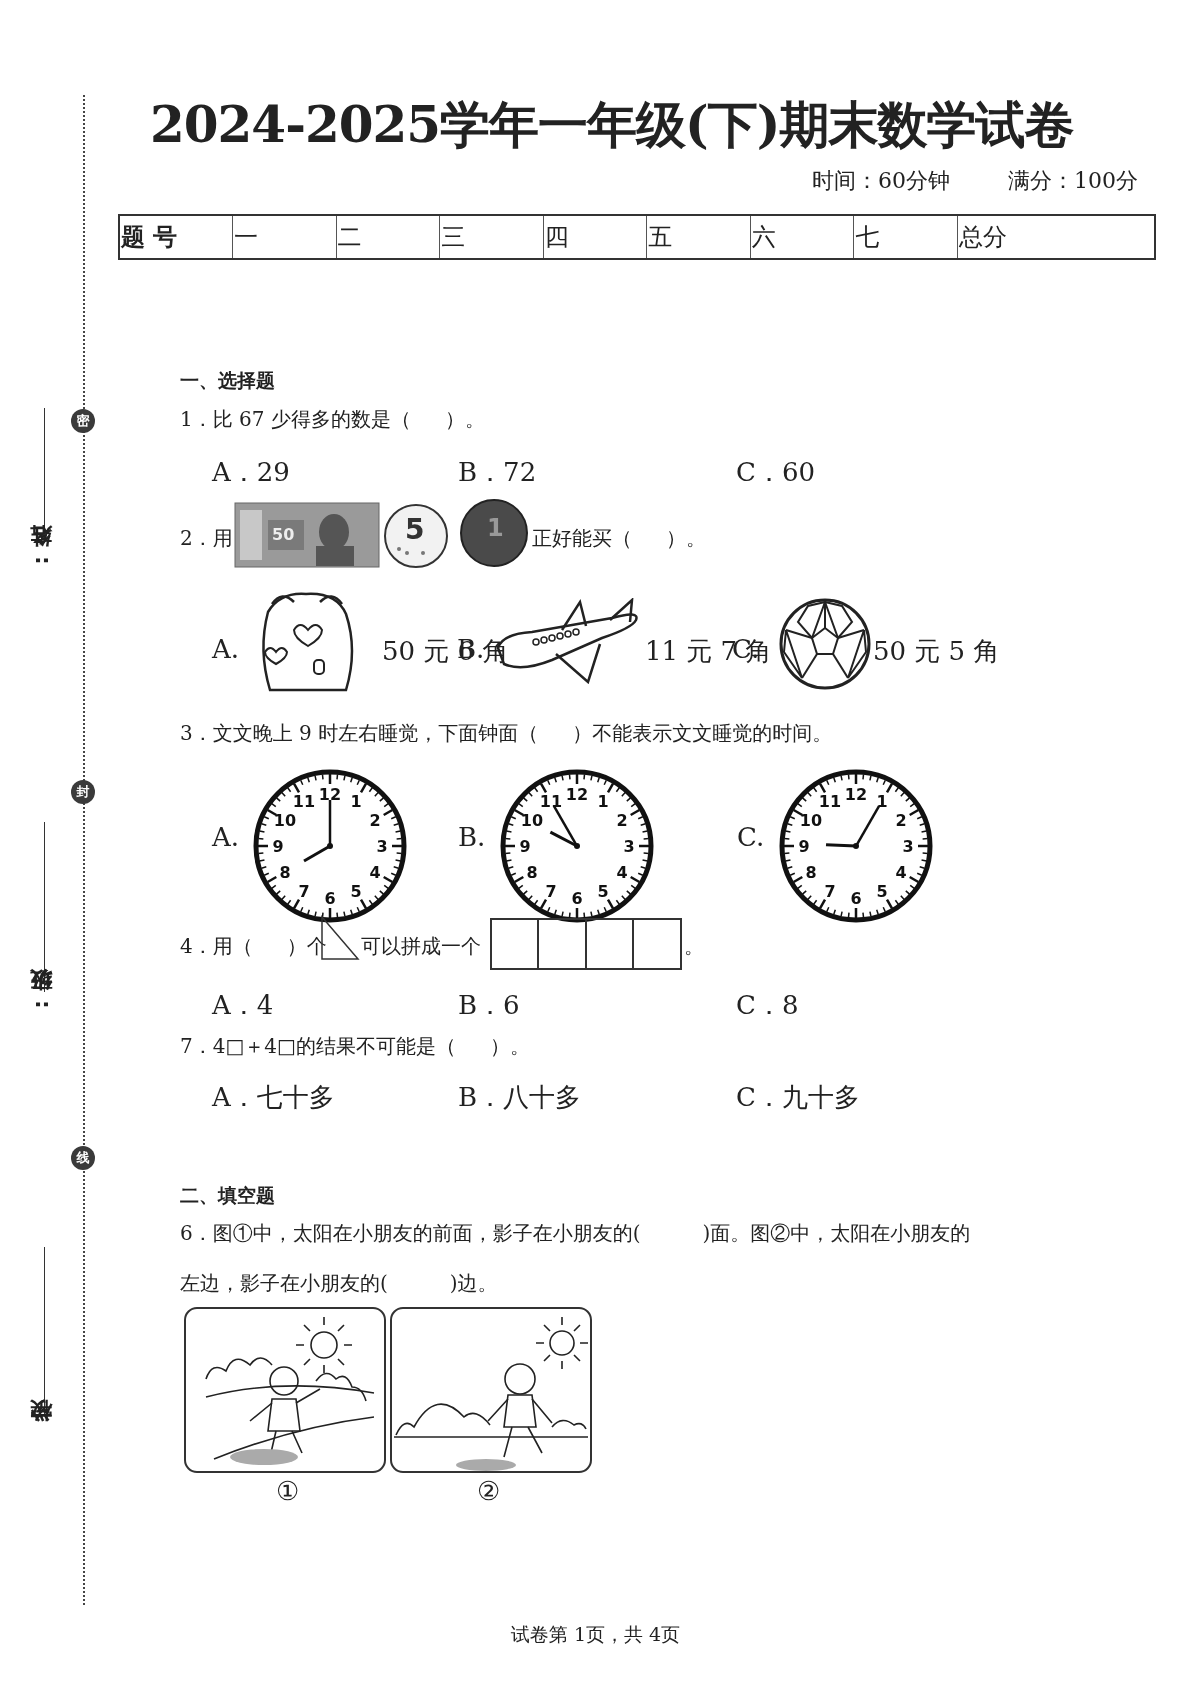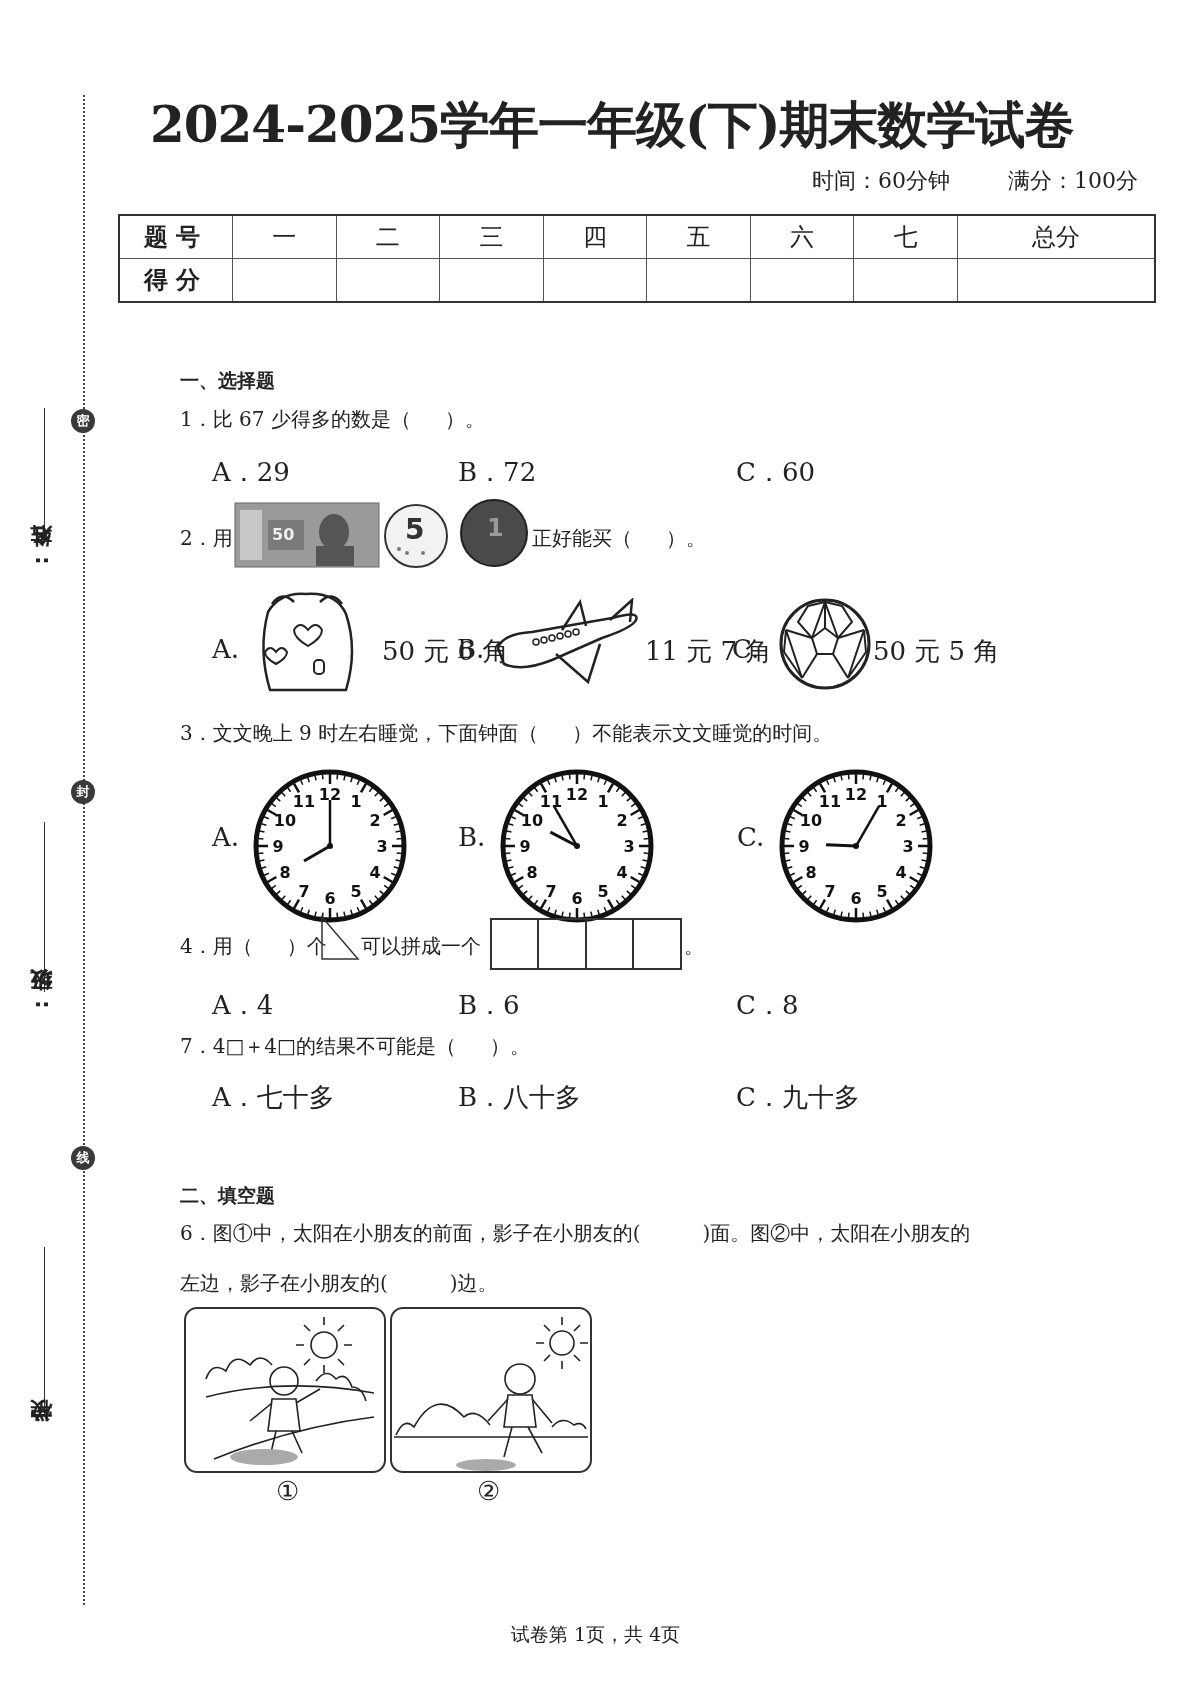--- a/index.html
+++ b/index.html
@@ -12,21 +12,21 @@
   .vline{position:absolute;left:44px;border-left:1.5px solid #333;}
   .vlabel{position:absolute;left:26px;width:34px;font-size:22px;font-weight:bold;
           font-family:"DejaVu Sans",sans-serif;writing-mode:vertical-rl;transform:rotate(180deg);text-align:center;}
   
   .title{position:absolute;left:150px;top:92px;width:980px;font-size:50px;font-weight:bold;
          font-family:"DejaVu Serif",serif;letter-spacing:-1px;white-space:nowrap;}
   .meta{position:absolute;top:166px;font-size:22px;font-family:"DejaVu Serif",serif;}
   
   table.score{position:absolute;left:118px;top:214px;width:1038px;border-collapse:collapse;
               border:2px solid #333;font-family:"DejaVu Sans",sans-serif;}
-  table.score td{border:1.5px solid #555;height:40px;text-align:center;font-size:24px;}
+  table.score td{border:1.5px solid #555;height:40px;font-size:24px;}
   table.score td.hd{font-weight:bold;letter-spacing:8px;width:110px;}
   
   .sec{position:absolute;left:180px;font-size:19px;font-weight:bold;font-family:"DejaVu Sans",sans-serif;}
   .q{position:absolute;left:180px;font-size:20px;white-space:nowrap;}
   .opt{position:absolute;font-size:26px;white-space:nowrap;}
   .blank{display:inline-block;width:34px;}
   .blank2{display:inline-block;width:62px;}
   .footer{position:absolute;left:0;width:1191px;top:1622px;text-align:center;font-size:19px;}
   .pic{position:absolute;}
   .circ{position:absolute;font-size:26px;}
@@ -55,31 +55,20 @@
       <tr>
     <td class="hd">题号</td>
     <td>一</td>
     <td>二</td>
     <td>三</td>
     <td>四</td>
     <td>五</td>
     <td>六</td>
     <td>七</td>
     <td>总分</td>
-  </tr>
-  <tr>
-    <td class="hd">得分</td>
-    <td></td>
-    <td></td>
-    <td></td>
-    <td></td>
-    <td></td>
-    <td></td>
-    <td></td>
-    <td></td>
   </tr>
 </tbody>
   </table>
 
 <div class="sec" style="top:368px;">一、选择题</div>
 
 <div class="q" style="top:406px;">
   <span>1．比 67 少得多的数是（</span><span class="blank"></span><span>）。</span>
 </div>
 <div class="opt" style="left:212px;top:455px;">A．29</div>

